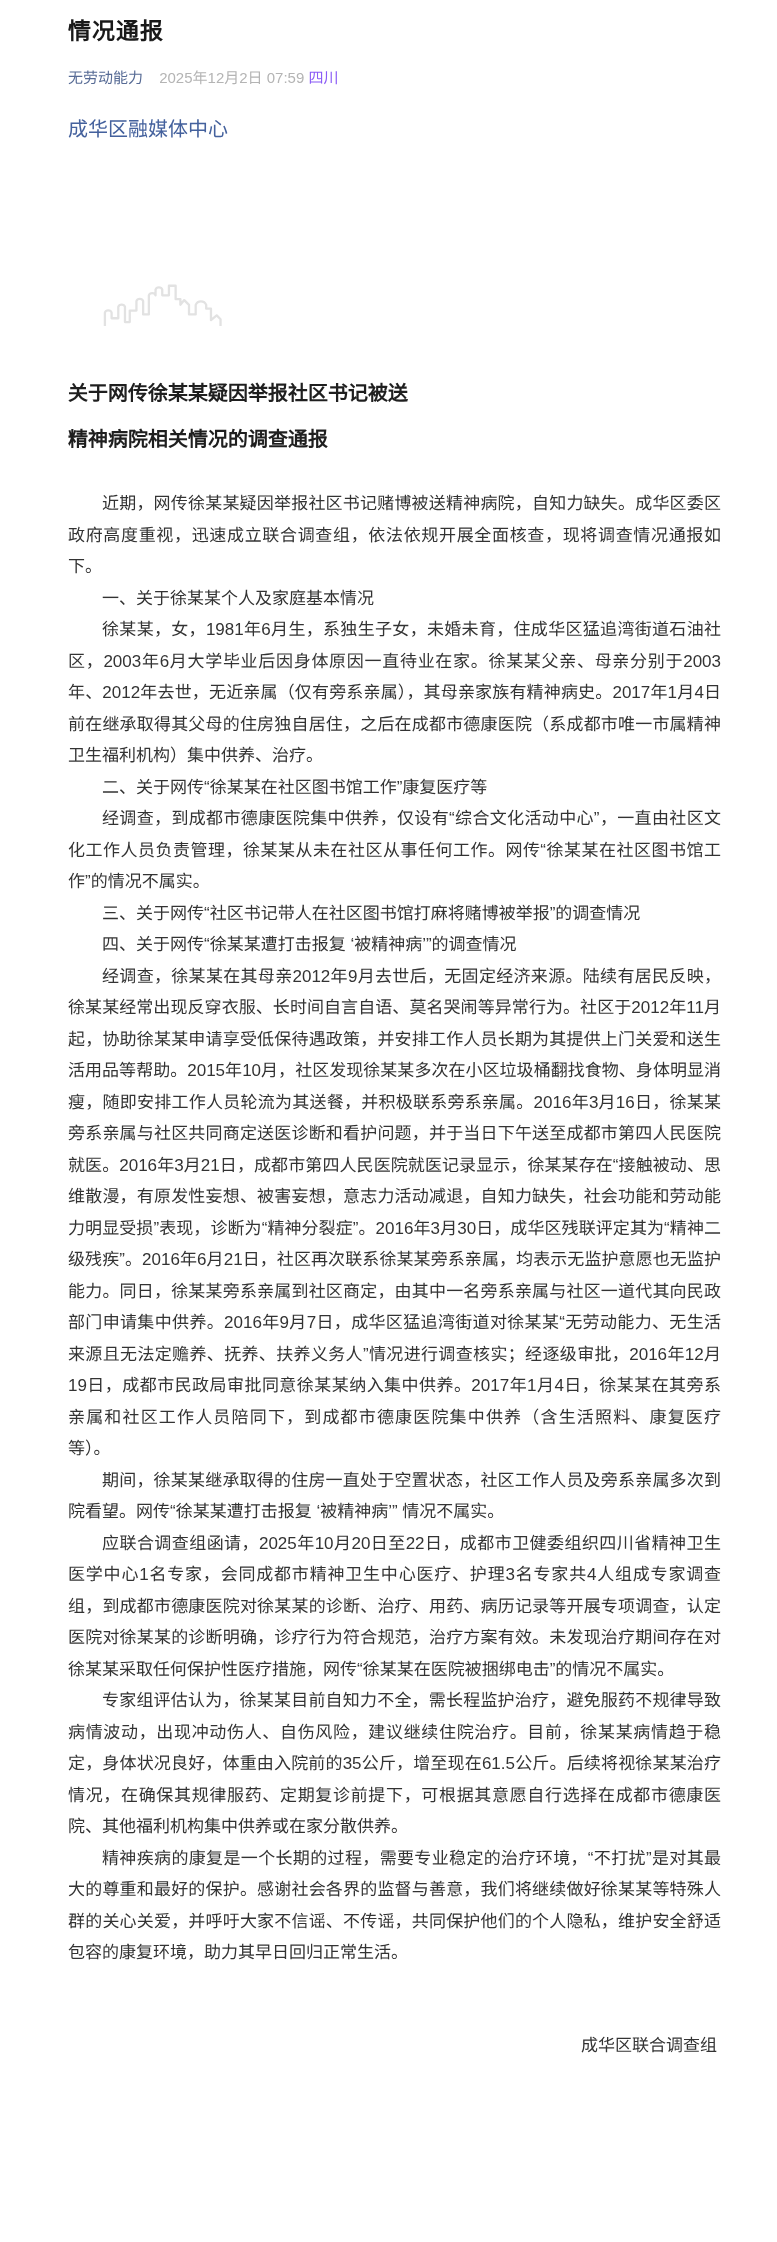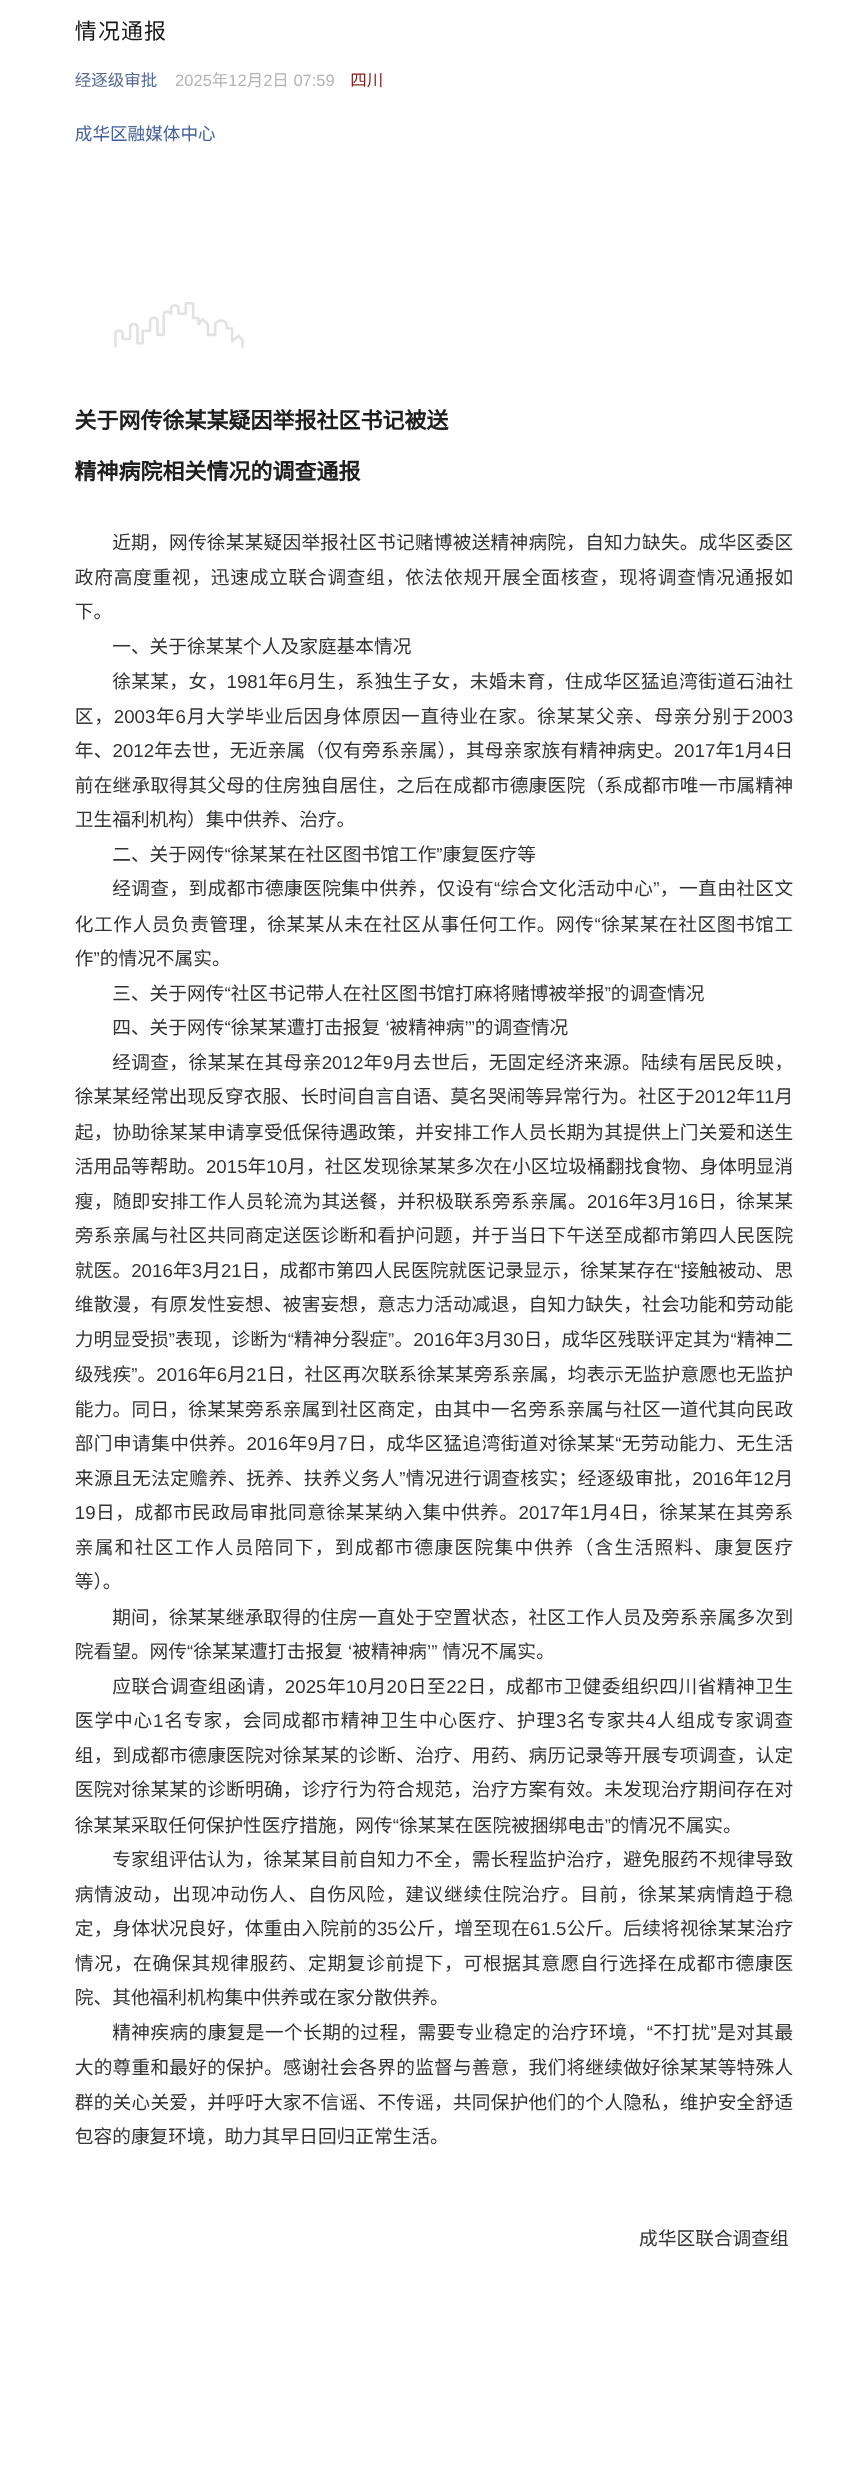--- a/index.html
+++ b/index.html
@@ -5,30 +5,30 @@
   html, body { margin: 0; padding: 0; background: #ffffff; }
   body {
     width: 777px;
     font-family: "Liberation Sans", "DejaVu Sans", sans-serif;
     color: #333;
   }
   .page { padding: 0 56px 48px 68px; }
 
   .page-title {
     margin: 0; padding-top: 12px;
-    font-size: 20px; font-weight: 400; color: #191919;
+    font-size: 23px; font-weight: 700; color: #191919;
     letter-spacing: 1px;
   }
 
   .meta-row { margin-top: 20px; font-size: 15px; }
   .account { color: #576b95; margin-right: 12px; cursor: pointer; }
   .publish-dt { color: #b4b4b4; }
-  .publish-loc { color: #7f1d1d; margin-left: 10px; }
+  .publish-loc { color: #8b5cf6; }
 
-  .source-link { margin-top: 26px; font-size: 16px; color: #44619d; cursor: pointer; }
+  .source-link { margin-top: 26px; font-size: 20px; color: #44619d; cursor: pointer; }
 
   .hero { position: relative; height: 178px; margin-top: 6px; }
   .hero svg { position: absolute; left: 35px; bottom: 0; }
 
   .article-title {
     margin-top: 44px;
     font-size: 20px; font-weight: 700; color: #1f1f1f;
     line-height: 46px;
   }
 
@@ -45,21 +45,21 @@
   }
 </style>
 </head>
 <body>
 
 <div class="page">
 
   <h1 class="page-title">情况通报</h1>
 
   <div class="meta-row">
-    <span class="account">经逐级审批</span>
+    <span class="account">无劳动能力</span>
     <span class="publish-dt">2025年12月2日 07:59</span>
     <span class="publish-loc">四川</span>
   </div>
 
   <div class="source-link">成华区融媒体中心</div>
 
   <div class="hero">
     <svg width="172" height="48" viewBox="0 0 90 25" fill="none">
       <path d="M1,25 L1,18 C1.5,16.5 4,16.5 4.5,18 L4.5,21 L8,21 L8,15 C8.5,13.5 11,13.5 11.5,15 L11.5,23 L14,23 L14,17 L17.5,17 L17.5,12 C18,10.5 20.5,10.5 21,12 L21,19 L24,19 L24,9 C24.5,7.5 27,7.5 27.5,9 L27.5,6 C28,4.5 30.5,4.5 31,6 L31,9 L34.5,9 L34.5,4 L38,4 L38,11 L40.5,11 L40.5,14 L42.5,11.5 L45,14 L45,19 L48.5,19 L48.5,14 C49.5,11.5 53,11.5 54,14 L54,16 L56.5,16 L56.5,22 L59.5,19.5 L61.5,21.5 L61.5,25" stroke="#e2e2e2" stroke-width="1.2" stroke-linejoin="round" stroke-linecap="round"></path>
     </svg>

